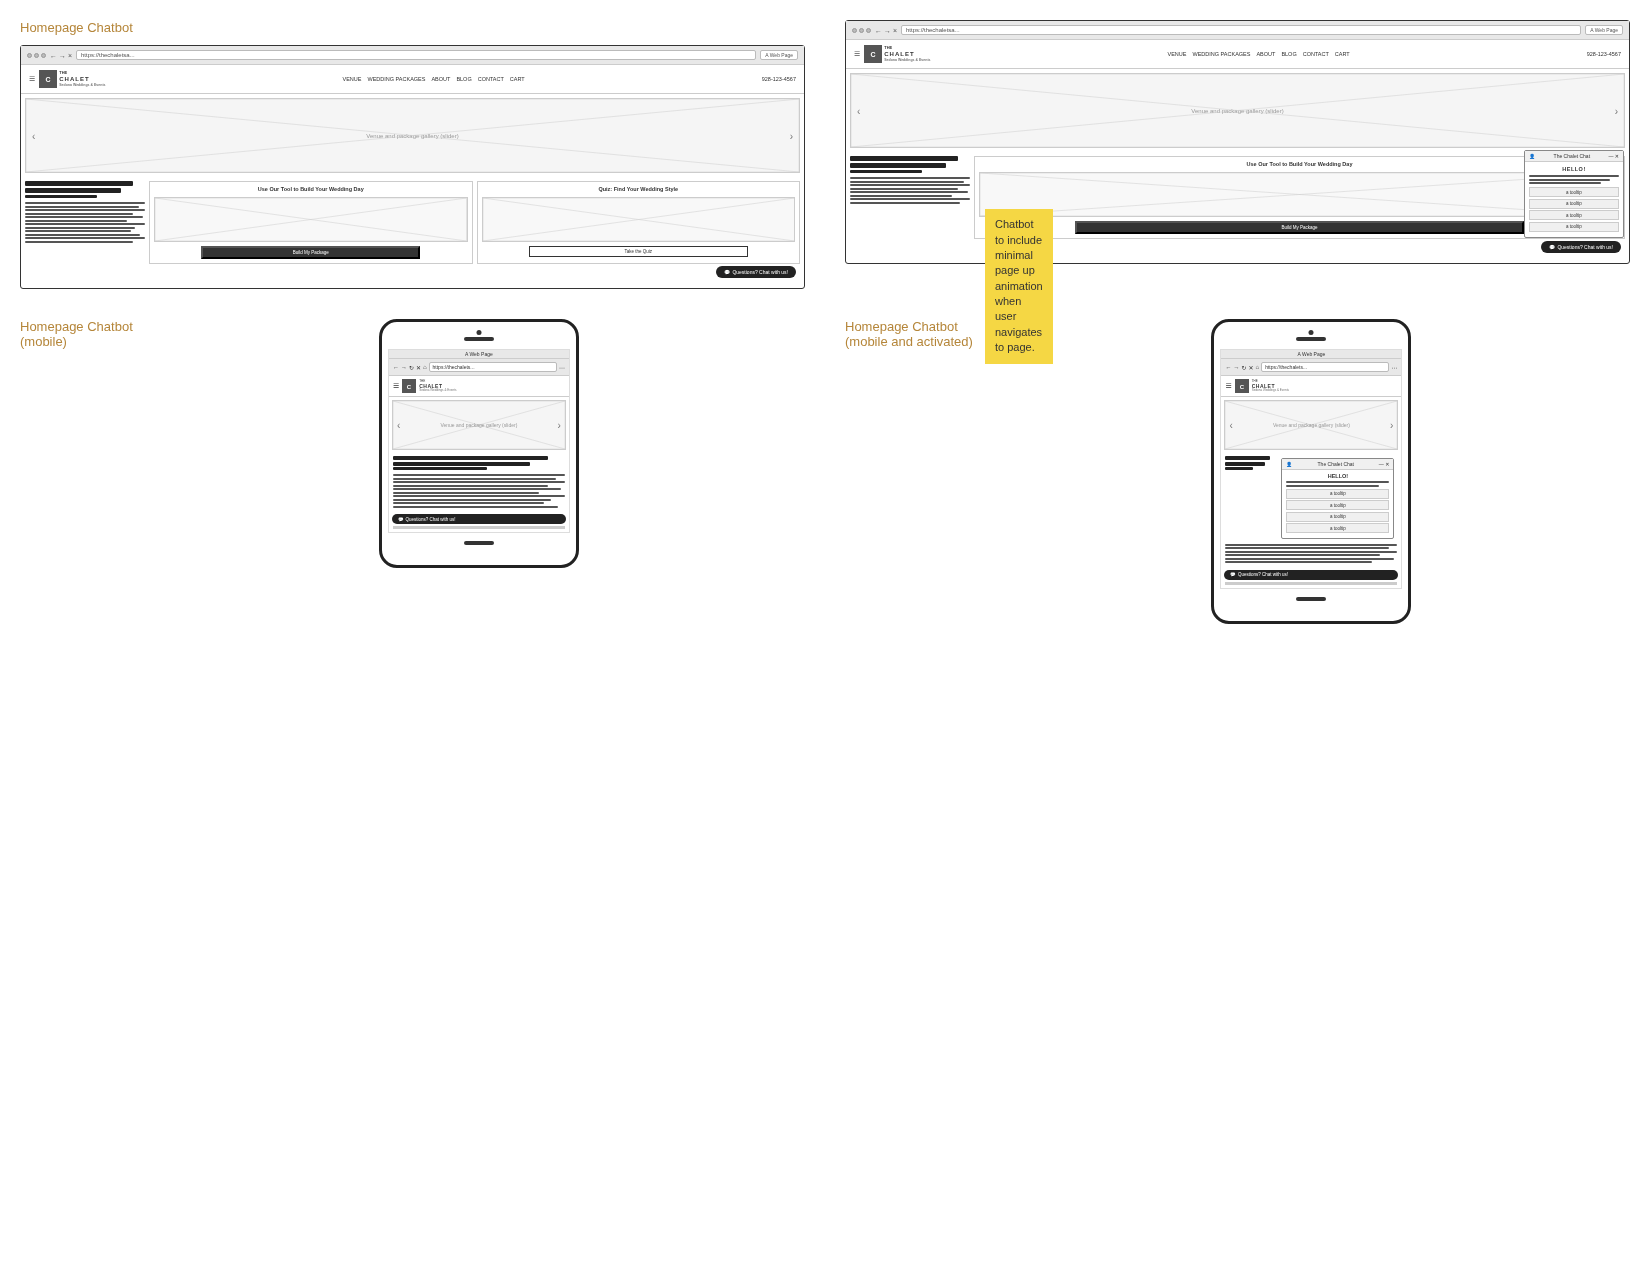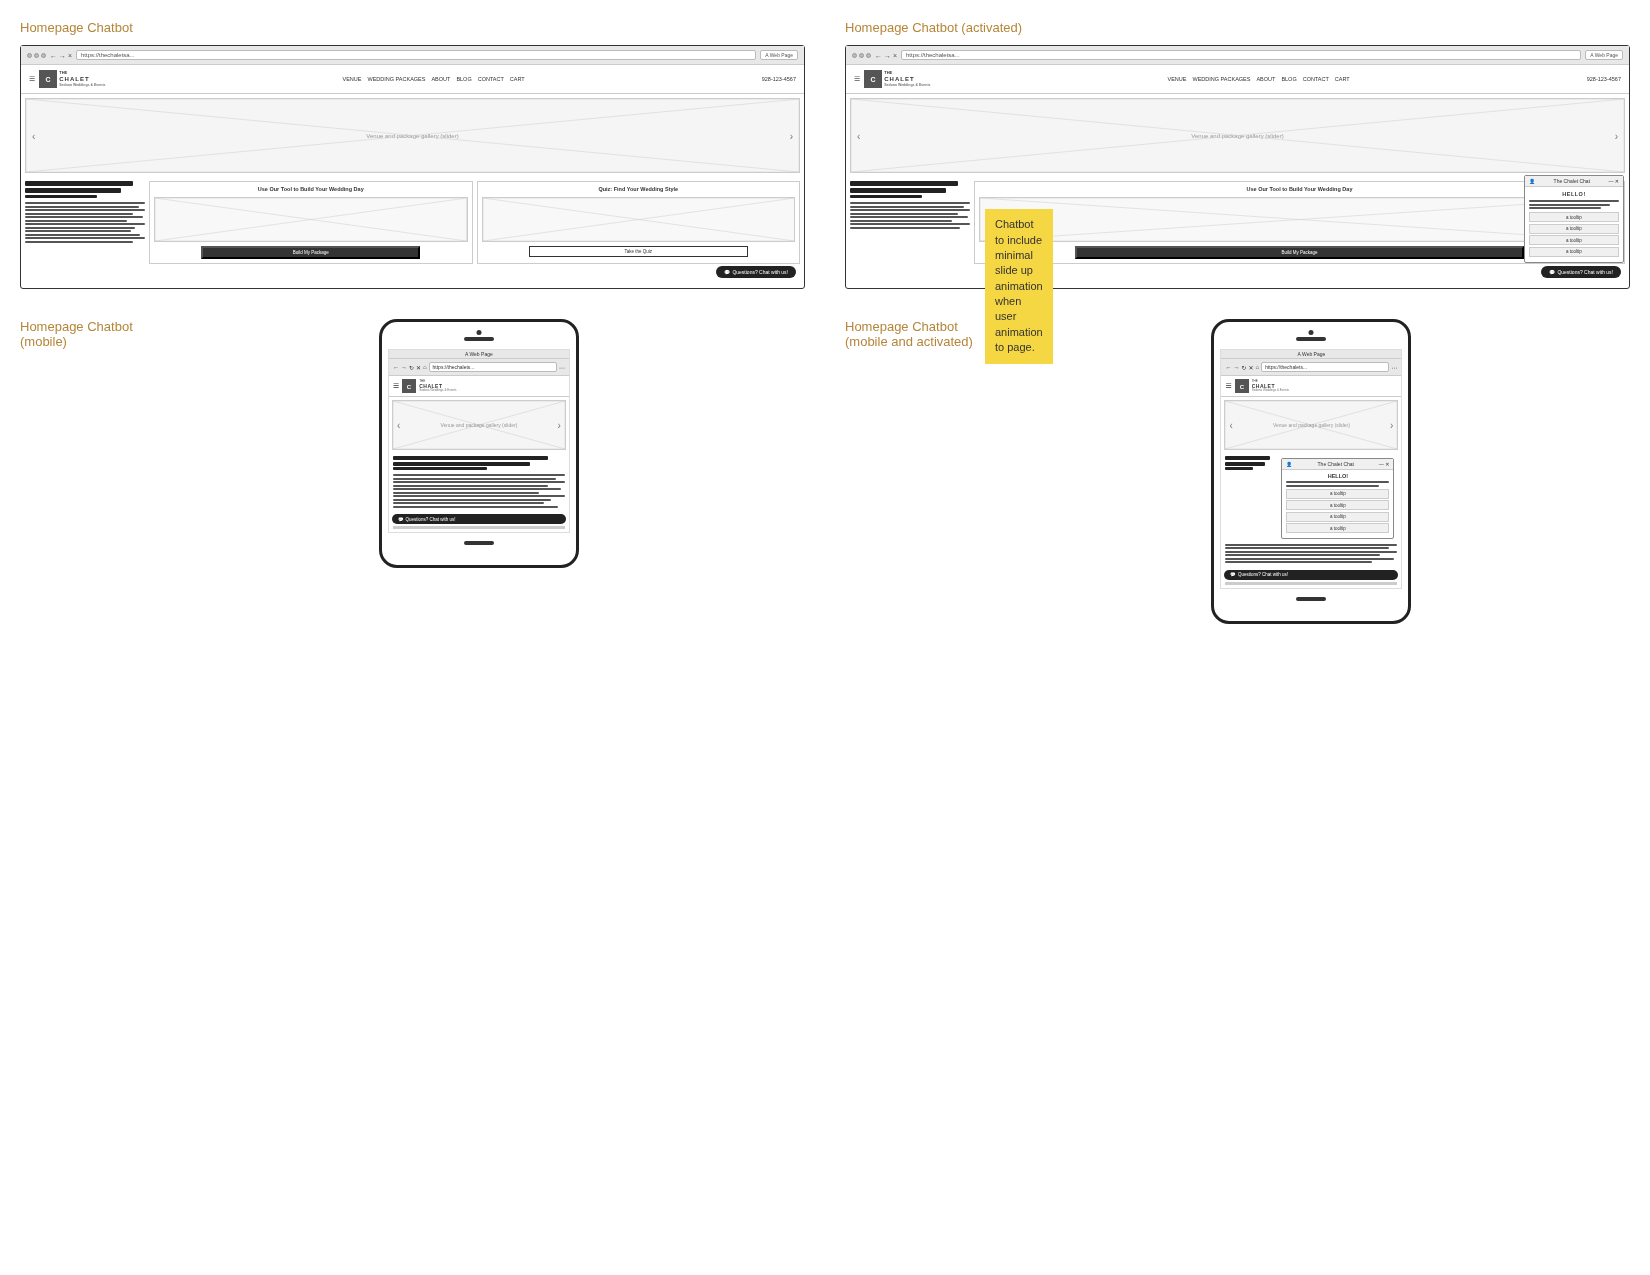--- a/index.html
+++ b/index.html
@@ -564,27 +564,26 @@
 
         <div style="position:relative;height:20px;">
           <div class="chatbot-bubble">
             <span>💬</span>
             <span>Questions? Chat with us!</span>
           </div>
         </div>
       </div>
 
       <div style="position:absolute;bottom:80px;right:-180px;z-index:10;">
-        <div class="callout-yellow">Chatbot to include minimal slide up animation when user animation to page.</div>
+        <div class="callout-yellow">Chatbot to include minimal page up animation when user navigates to page.</div>
       </div>
     </div>
   </div>
 
   <div class="section-wrapper">
-    <div class="section-title">Homepage Chatbot (activated)</div>
     <div class="browser-wrapper">
       <div class="browser-frame">
 
         <div class="browser-chrome">
           <div class="browser-dots">
             <div class="browser-dot"></div>
             <div class="browser-dot"></div>
             <div class="browser-dot"></div>
           </div>
           <div class="browser-nav-btns">← → ×</div>

